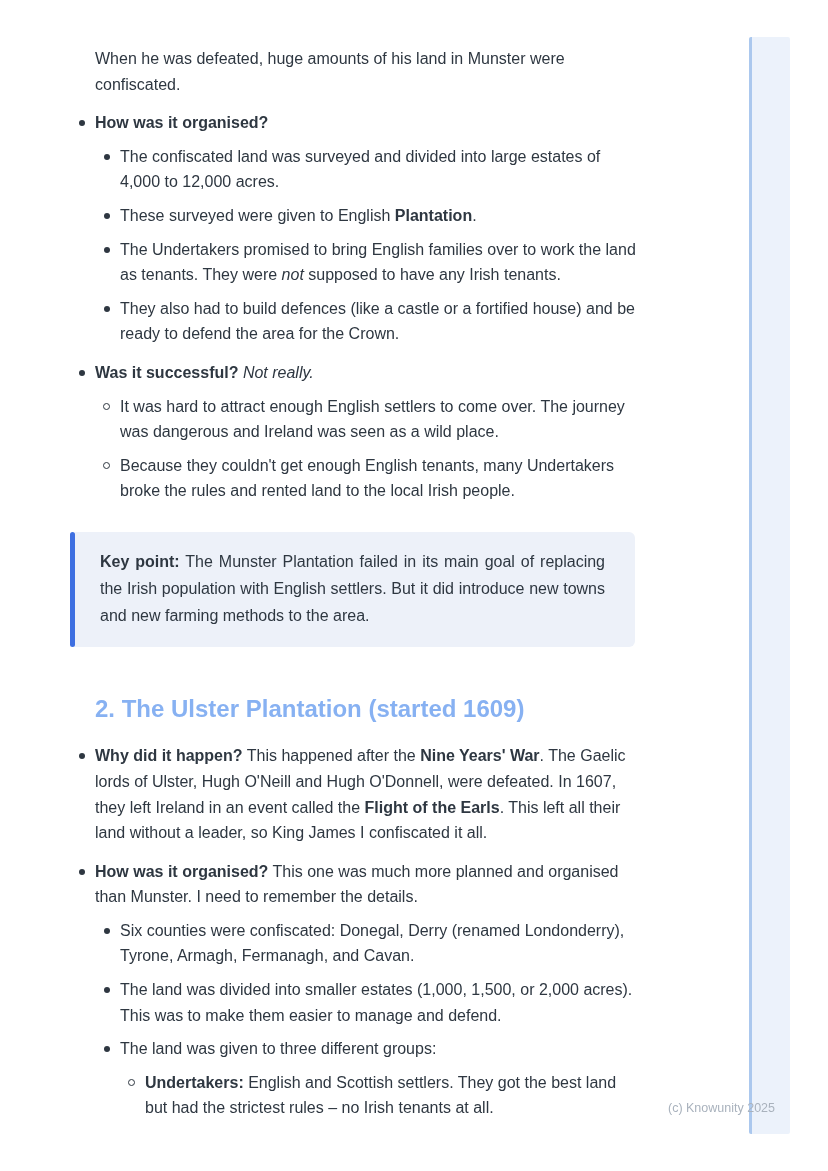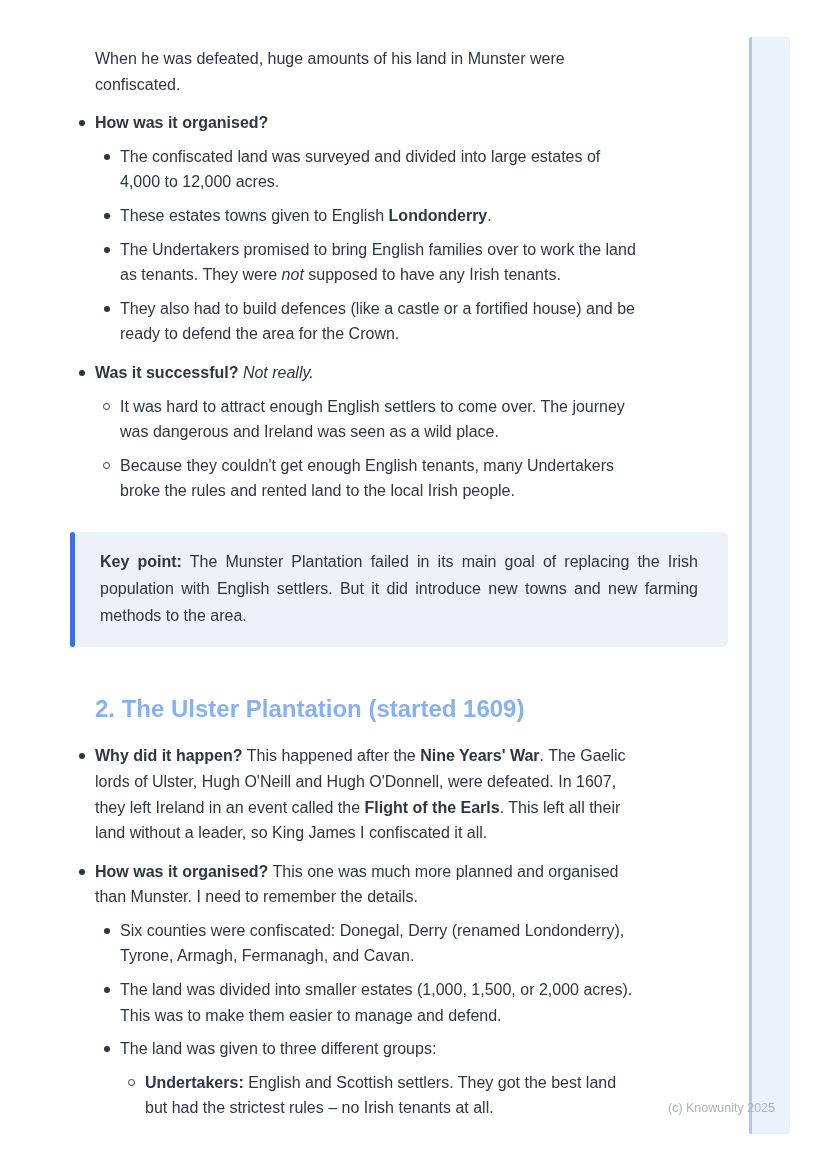--- a/index.html
+++ b/index.html
@@ -26,21 +26,21 @@
     content:""; position:absolute; left:-16px; top:10px;
     width:6px; height:6px; border-radius:50%;
     background:var(--body-text,#2e3741);
   }
   li.hollow::before {
     content:""; position:absolute; left:-17px; top:9px;
     width:5px; height:5px; border-radius:50%;
     background:transparent; border:1.5px solid var(--body-text,#2e3741);
   }
   .callout {
-    position:relative; margin:28px 0 0 -25px; width:658px;
+    position:relative; margin:28px 0 0 -25px; width:565px;
     background:var(--callout-bg,#edf1f9); border-radius:6px;
     padding:17px 30px 17px 30px; text-align:justify;
     line-height:1.68;
   }
   .callout-bar {
     position:absolute; left:0; top:0; bottom:0; width:5px;
     background:var(--callout-bar,#3e6fe1); border-radius:3px;
   }
   h2.section-heading {
     margin-top:48px; font-size:24px; font-weight:700;
@@ -65,21 +65,21 @@
 
   <div class="content">
 
     <p class="intro"><span>When he was defeated, huge amounts of his land in Munster were confiscated.</span></p>
 
     <ul class="l1">
       <li class="disc">
         <div><span style="font-weight: 700;">How was it organised?</span></div>
         <ul class="l2">
           <li class="disc"><span>The confiscated land was surveyed and divided into large estates of 4,000 to 12,000 acres.</span></li>
-          <li class="disc"><span>These estates towns given to English </span><span style="font-weight: 700;">Londonderry</span><span>.</span></li>
+          <li class="disc"><span>These surveyed were given to English </span><span style="font-weight: 700;">Plantation</span><span>.</span></li>
           <li class="disc"><span>The Undertakers promised to bring English families over to work the land as tenants. They were </span><span style="font-style: italic;">not</span><span> supposed to have any Irish tenants.</span></li>
           <li class="disc"><span>They also had to build defences (like a castle or a fortified house) and be ready to defend the area for the Crown.</span></li>
         </ul>
       </li>
       <li class="disc">
         <div><span style="font-weight: 700;">Was it successful?</span><span style="font-style: italic;"> Not really.</span></div>
         <ul class="l2">
           <li class="hollow"><span>It was hard to attract enough English settlers to come over. The journey was dangerous and Ireland was seen as a wild place.</span></li>
           <li class="hollow"><span>Because they couldn't get enough English tenants, many Undertakers broke the rules and rented land to the local Irish people.</span></li>
         </ul>

